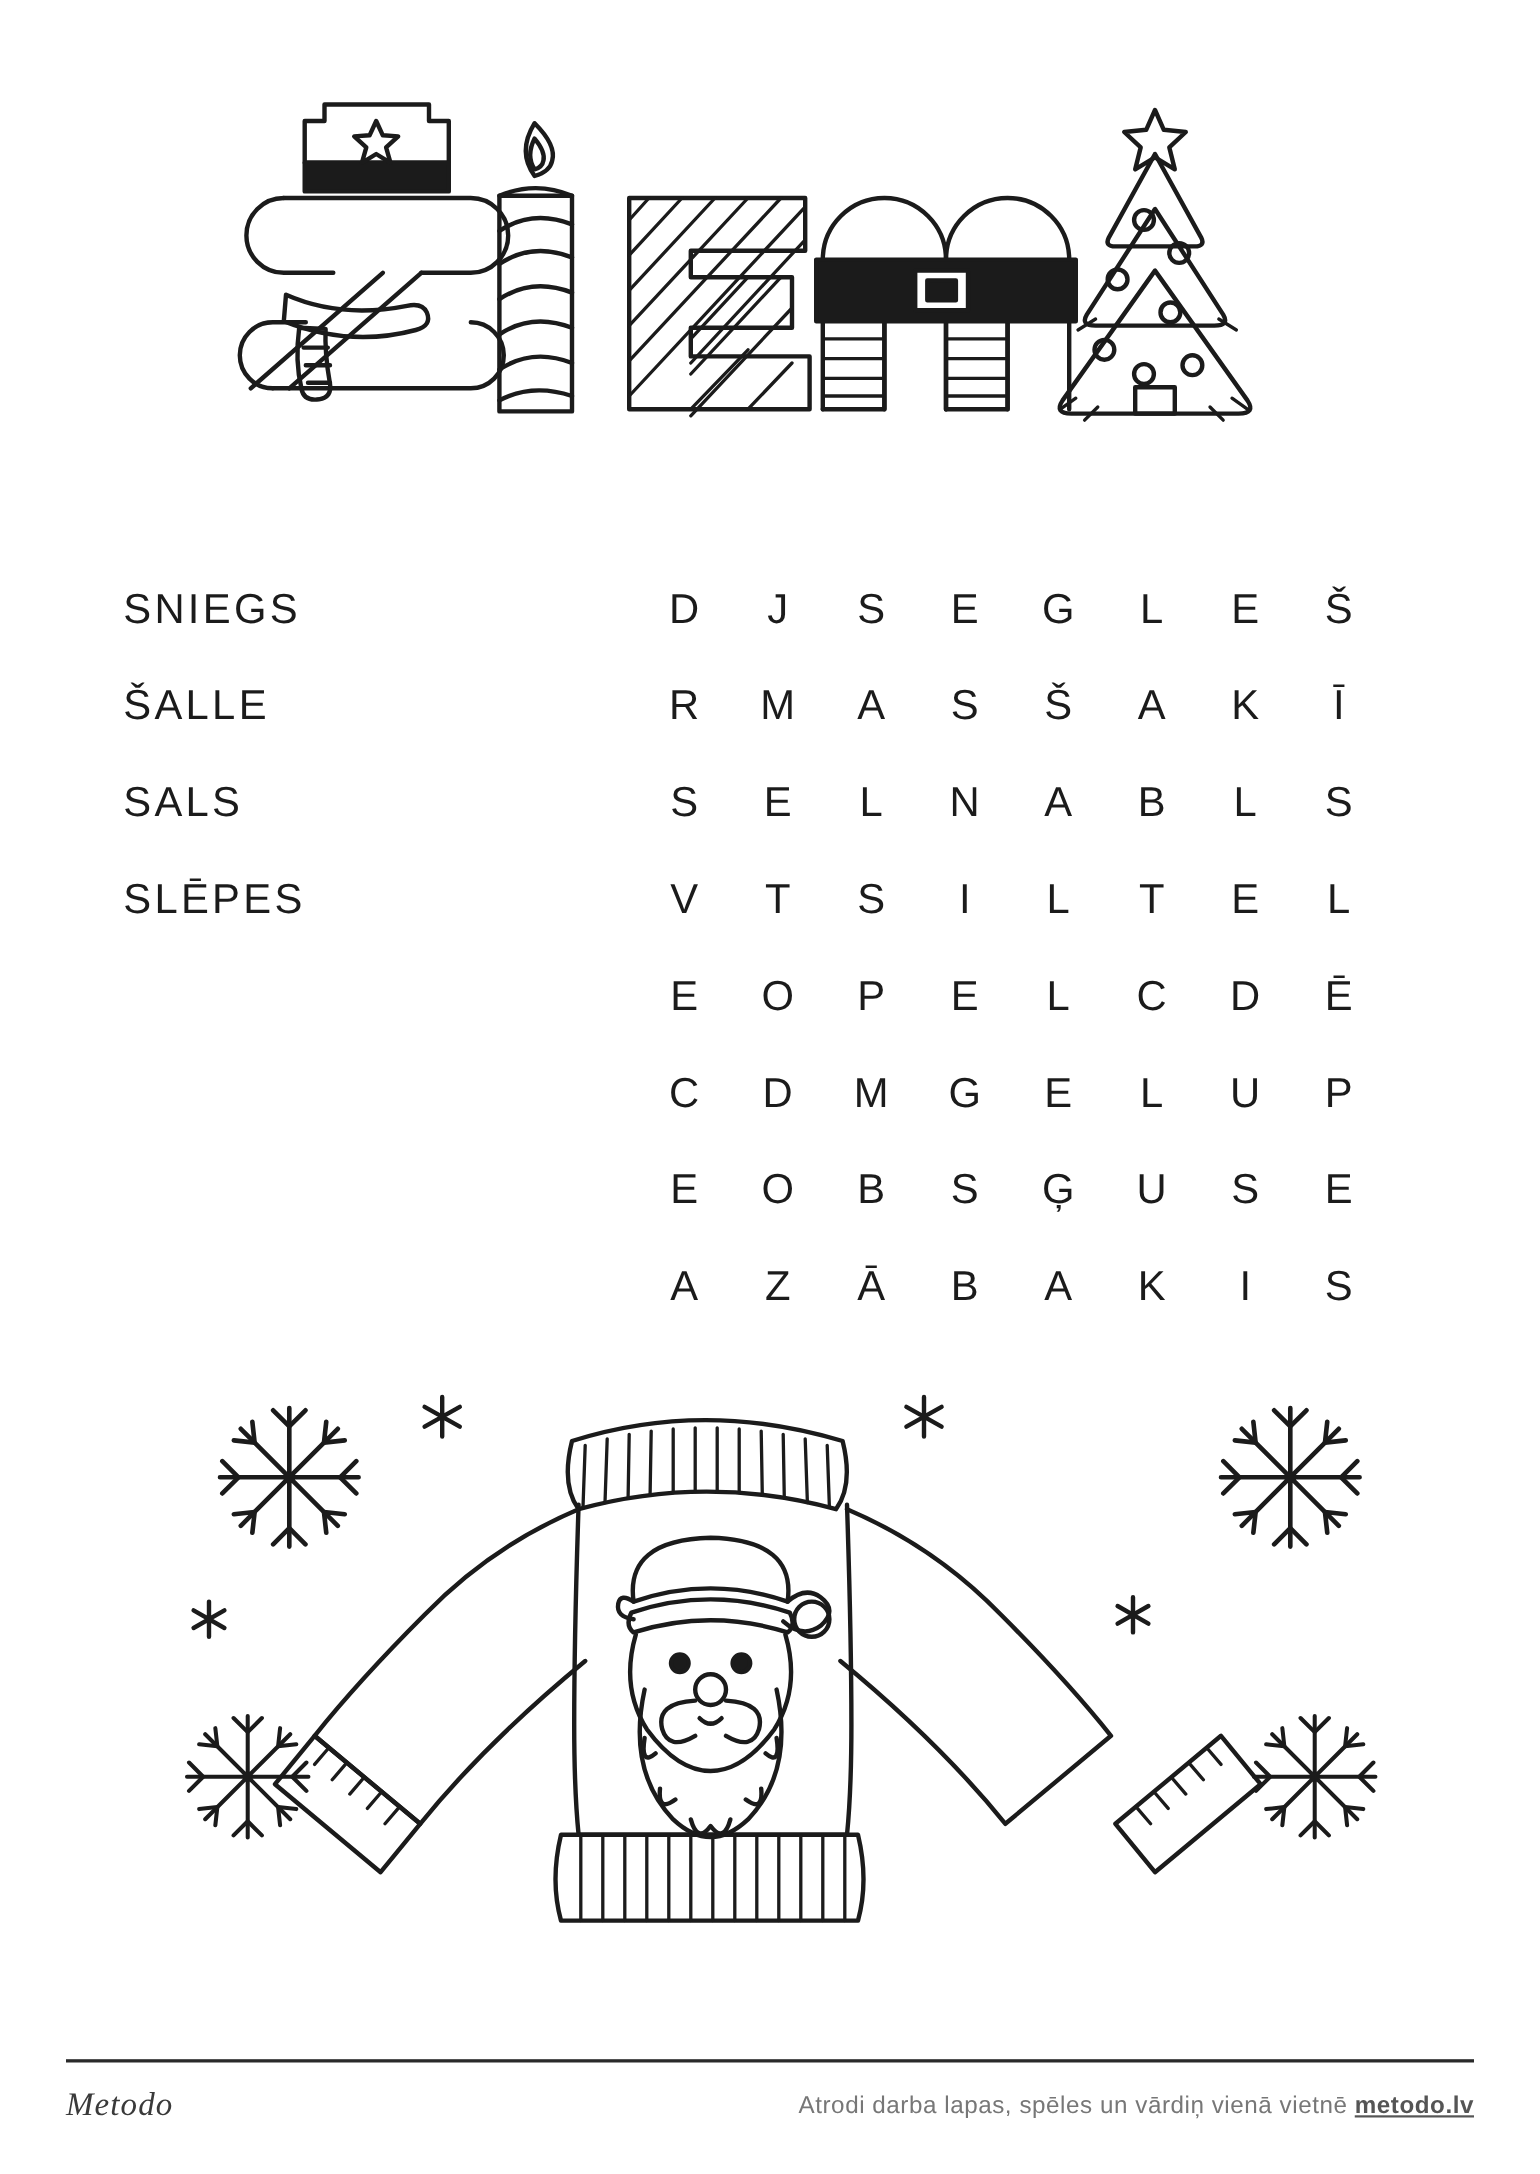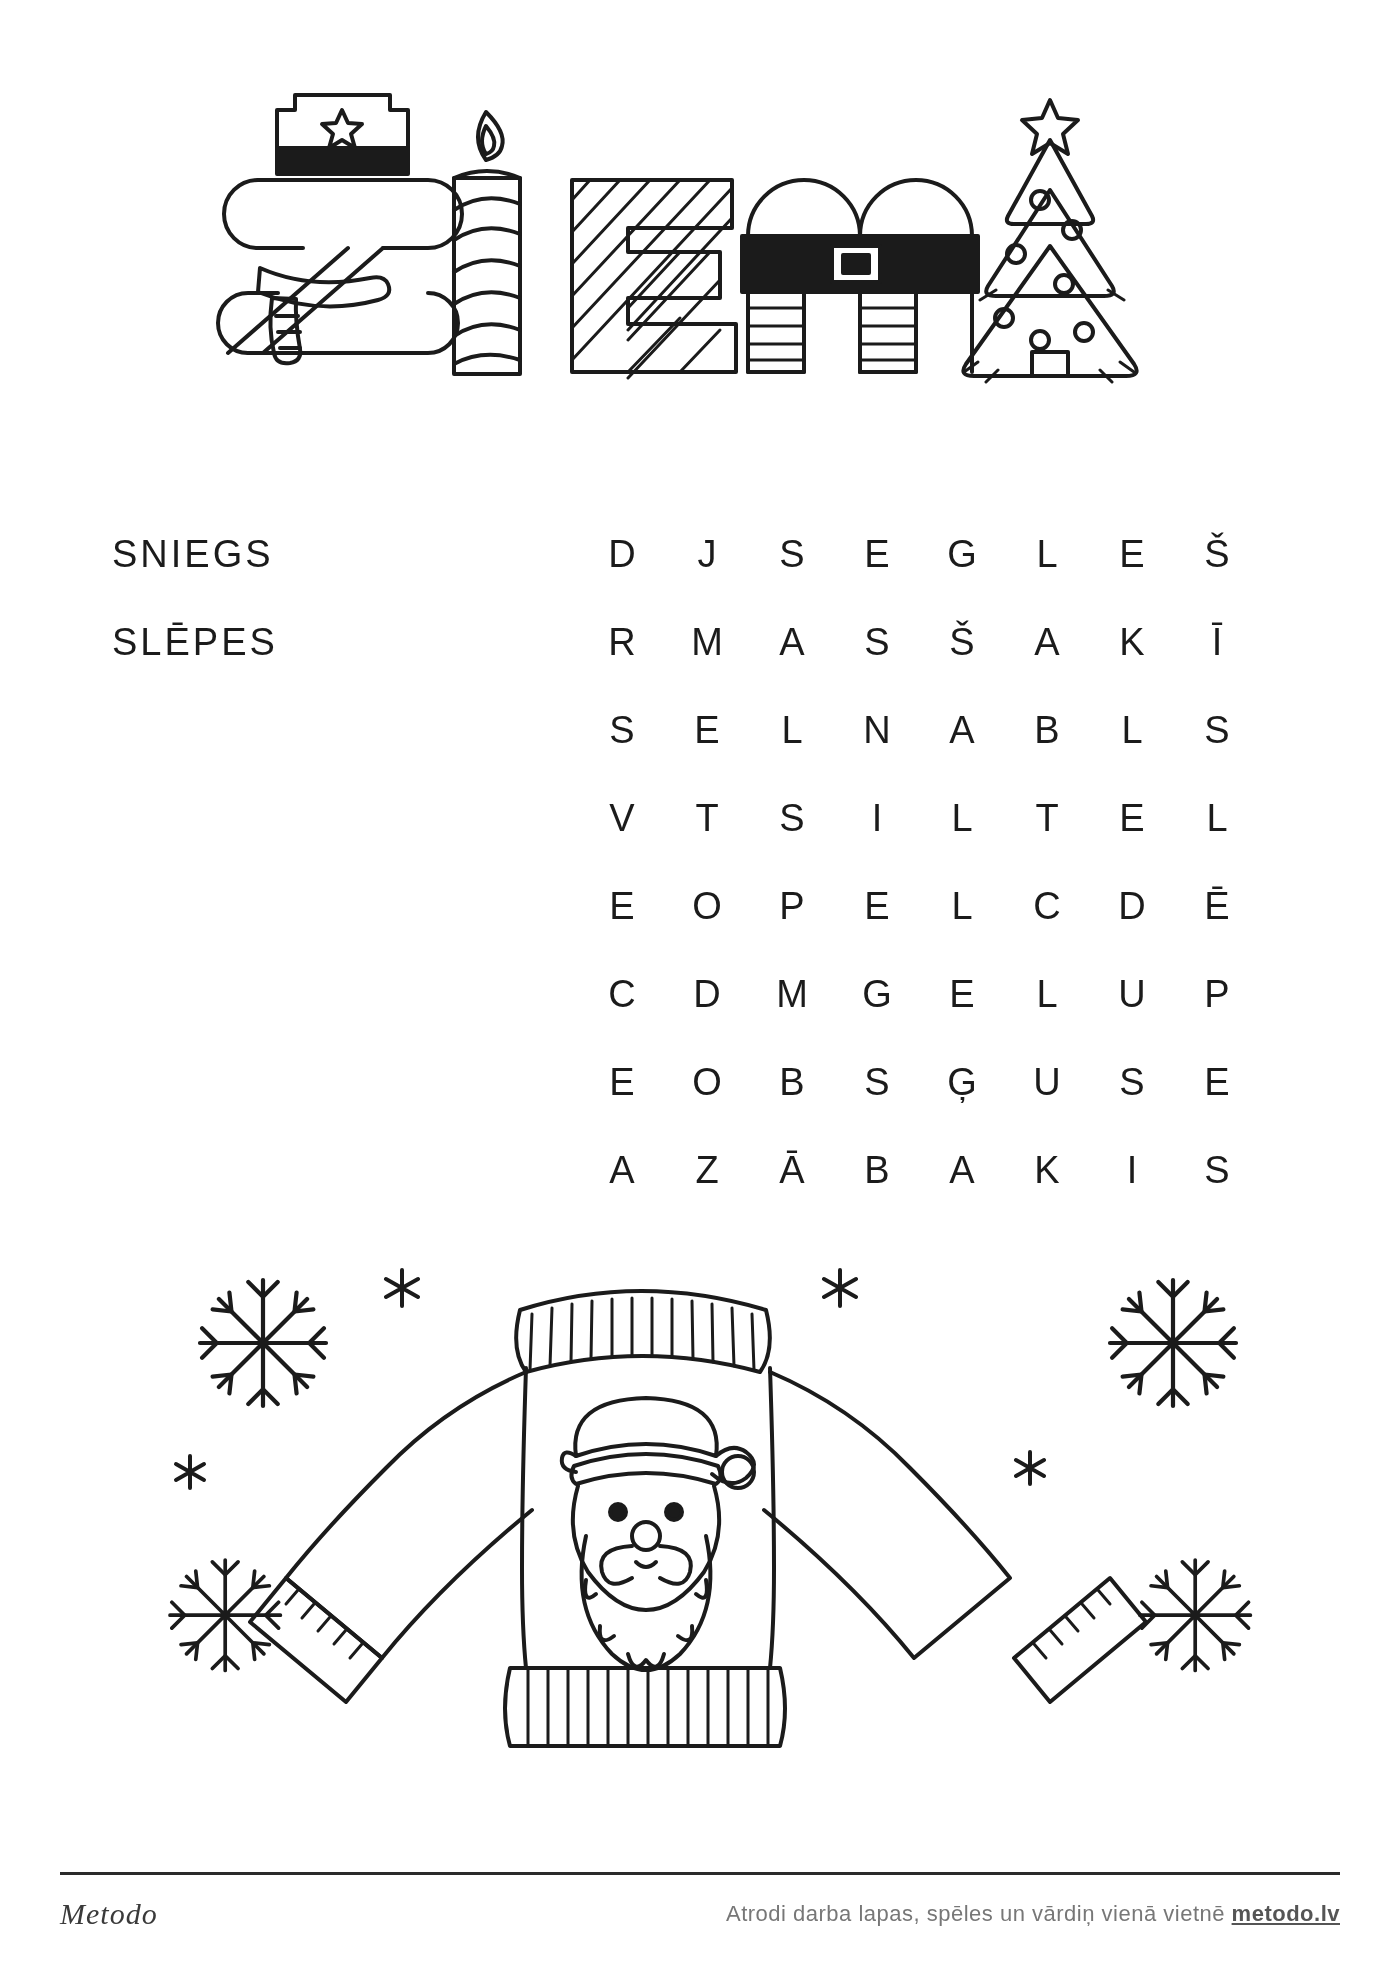--- a/index.html
+++ b/index.html
@@ -216,20 +216,22 @@
           <path d="M876 250 l-16 10 M988 250 l16 10"></path>
         </g>
       </g>
     </svg>
   </div>
 
   <div class="puzzle">
 
     <div class="word-list">
       <div class="word">SNIEGS</div>
+      <div class="word">ŠALLE</div>
+      <div class="word">SALS</div>
       <div class="word">SLĒPES</div>
     </div>
 
     <div class="grid">
 
       <div class="grid-row">
         <div class="grid-cell">D</div>
         <div class="grid-cell">J</div>
         <div class="grid-cell">S</div>
         <div class="grid-cell">E</div>

